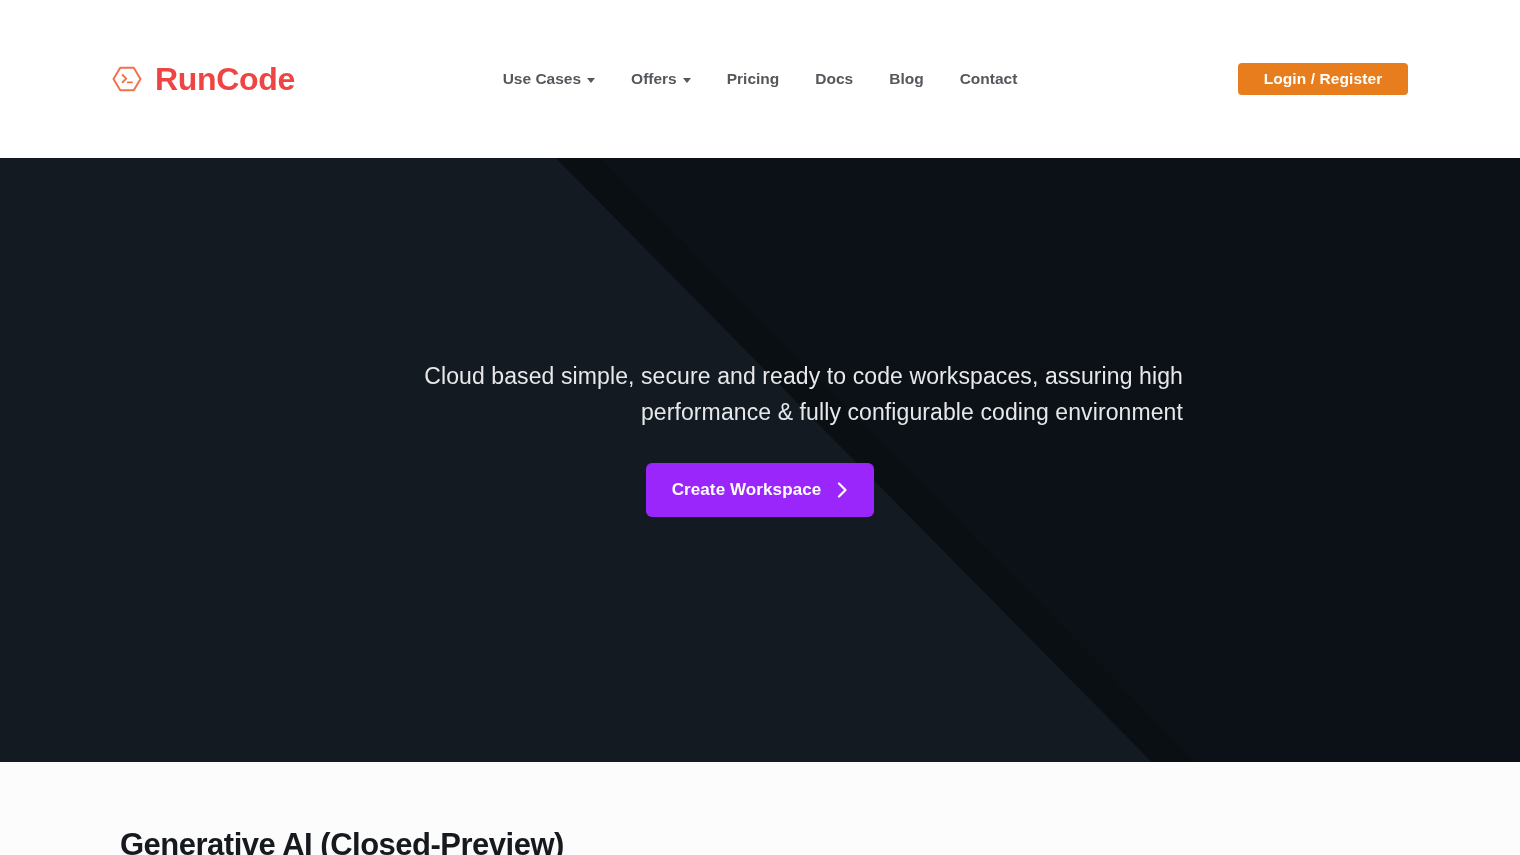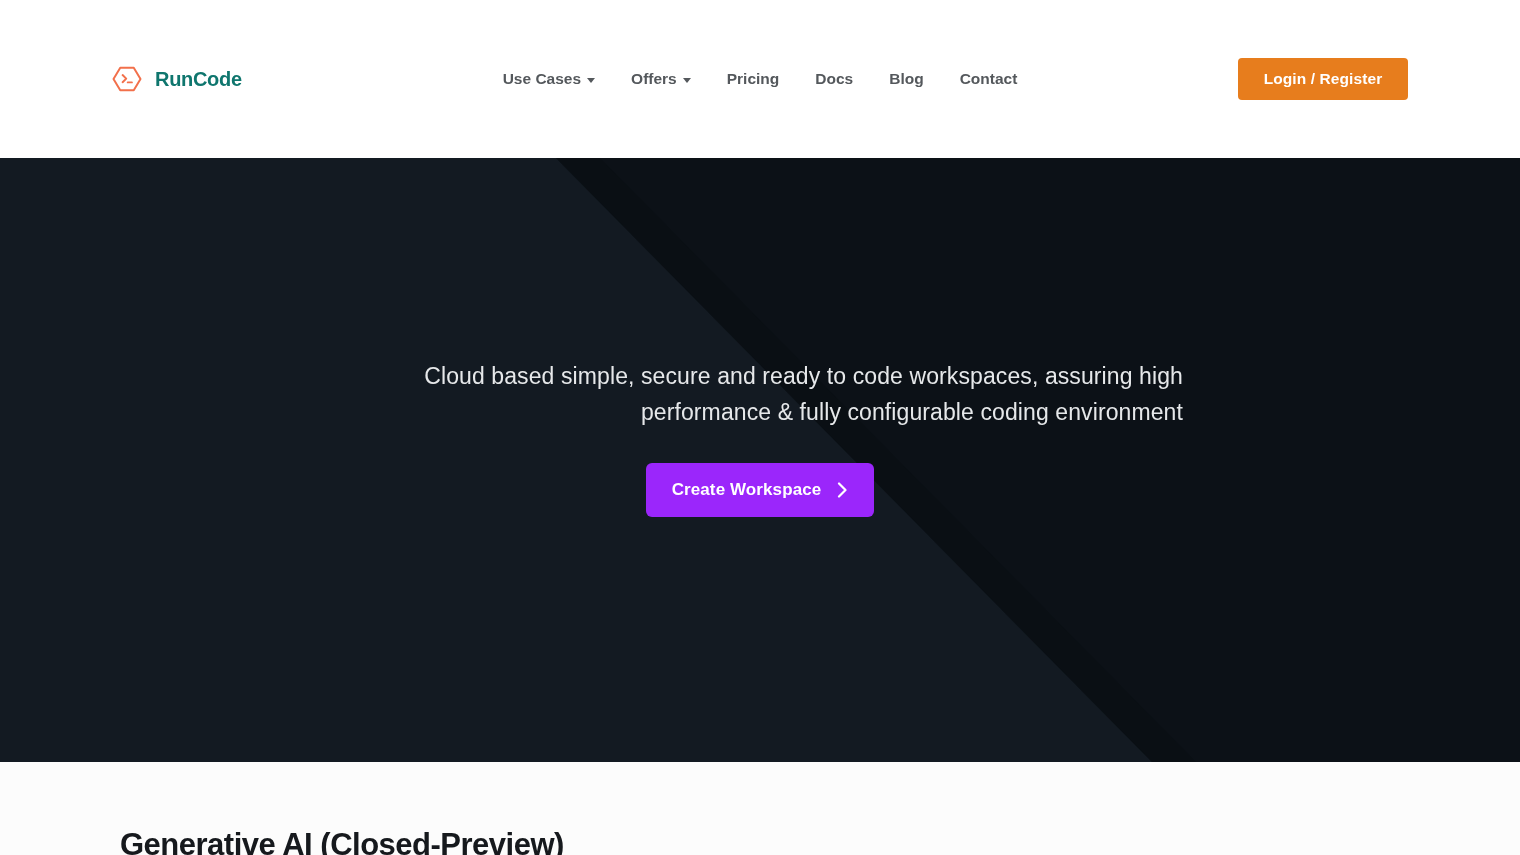--- a/index.html
+++ b/index.html
@@ -35,24 +35,24 @@
     align-items: center;
     gap: 13px;
     text-decoration: none;
     color: #16191d;
     flex: 0 0 auto;
   }
 
   .brand-mark { width: 30px; height: 30px; display: block; flex: 0 0 auto; }
 
   .brand-name {
-    font-size: 20px;
+    font-size: 32px;
     font-weight: 700;
     letter-spacing: -0.3px;
-    color: #0f766e;
+    color: #ef4444;
     line-height: 1;
   }
 
   
   .main-nav {
     position: absolute;
     left: 0; right: 0;
     display: flex;
     justify-content: center;
     align-items: center;
@@ -96,21 +96,21 @@
     display: inline-flex;
     align-items: center;
     justify-content: center;
     background: #e77d1d;
     color: #ffffff;
     font-size: 15.5px;
     font-weight: 700;
     border: none;
     border-radius: 4px;
     padding: 0 22px;
-    height: 42px;
+    height: 32px;
     min-width: 170px;
     cursor: pointer;
     letter-spacing: 0.1px;
     font-family: inherit;
   }
 
   
   .hero {
     position: relative;
     height: 604px;

